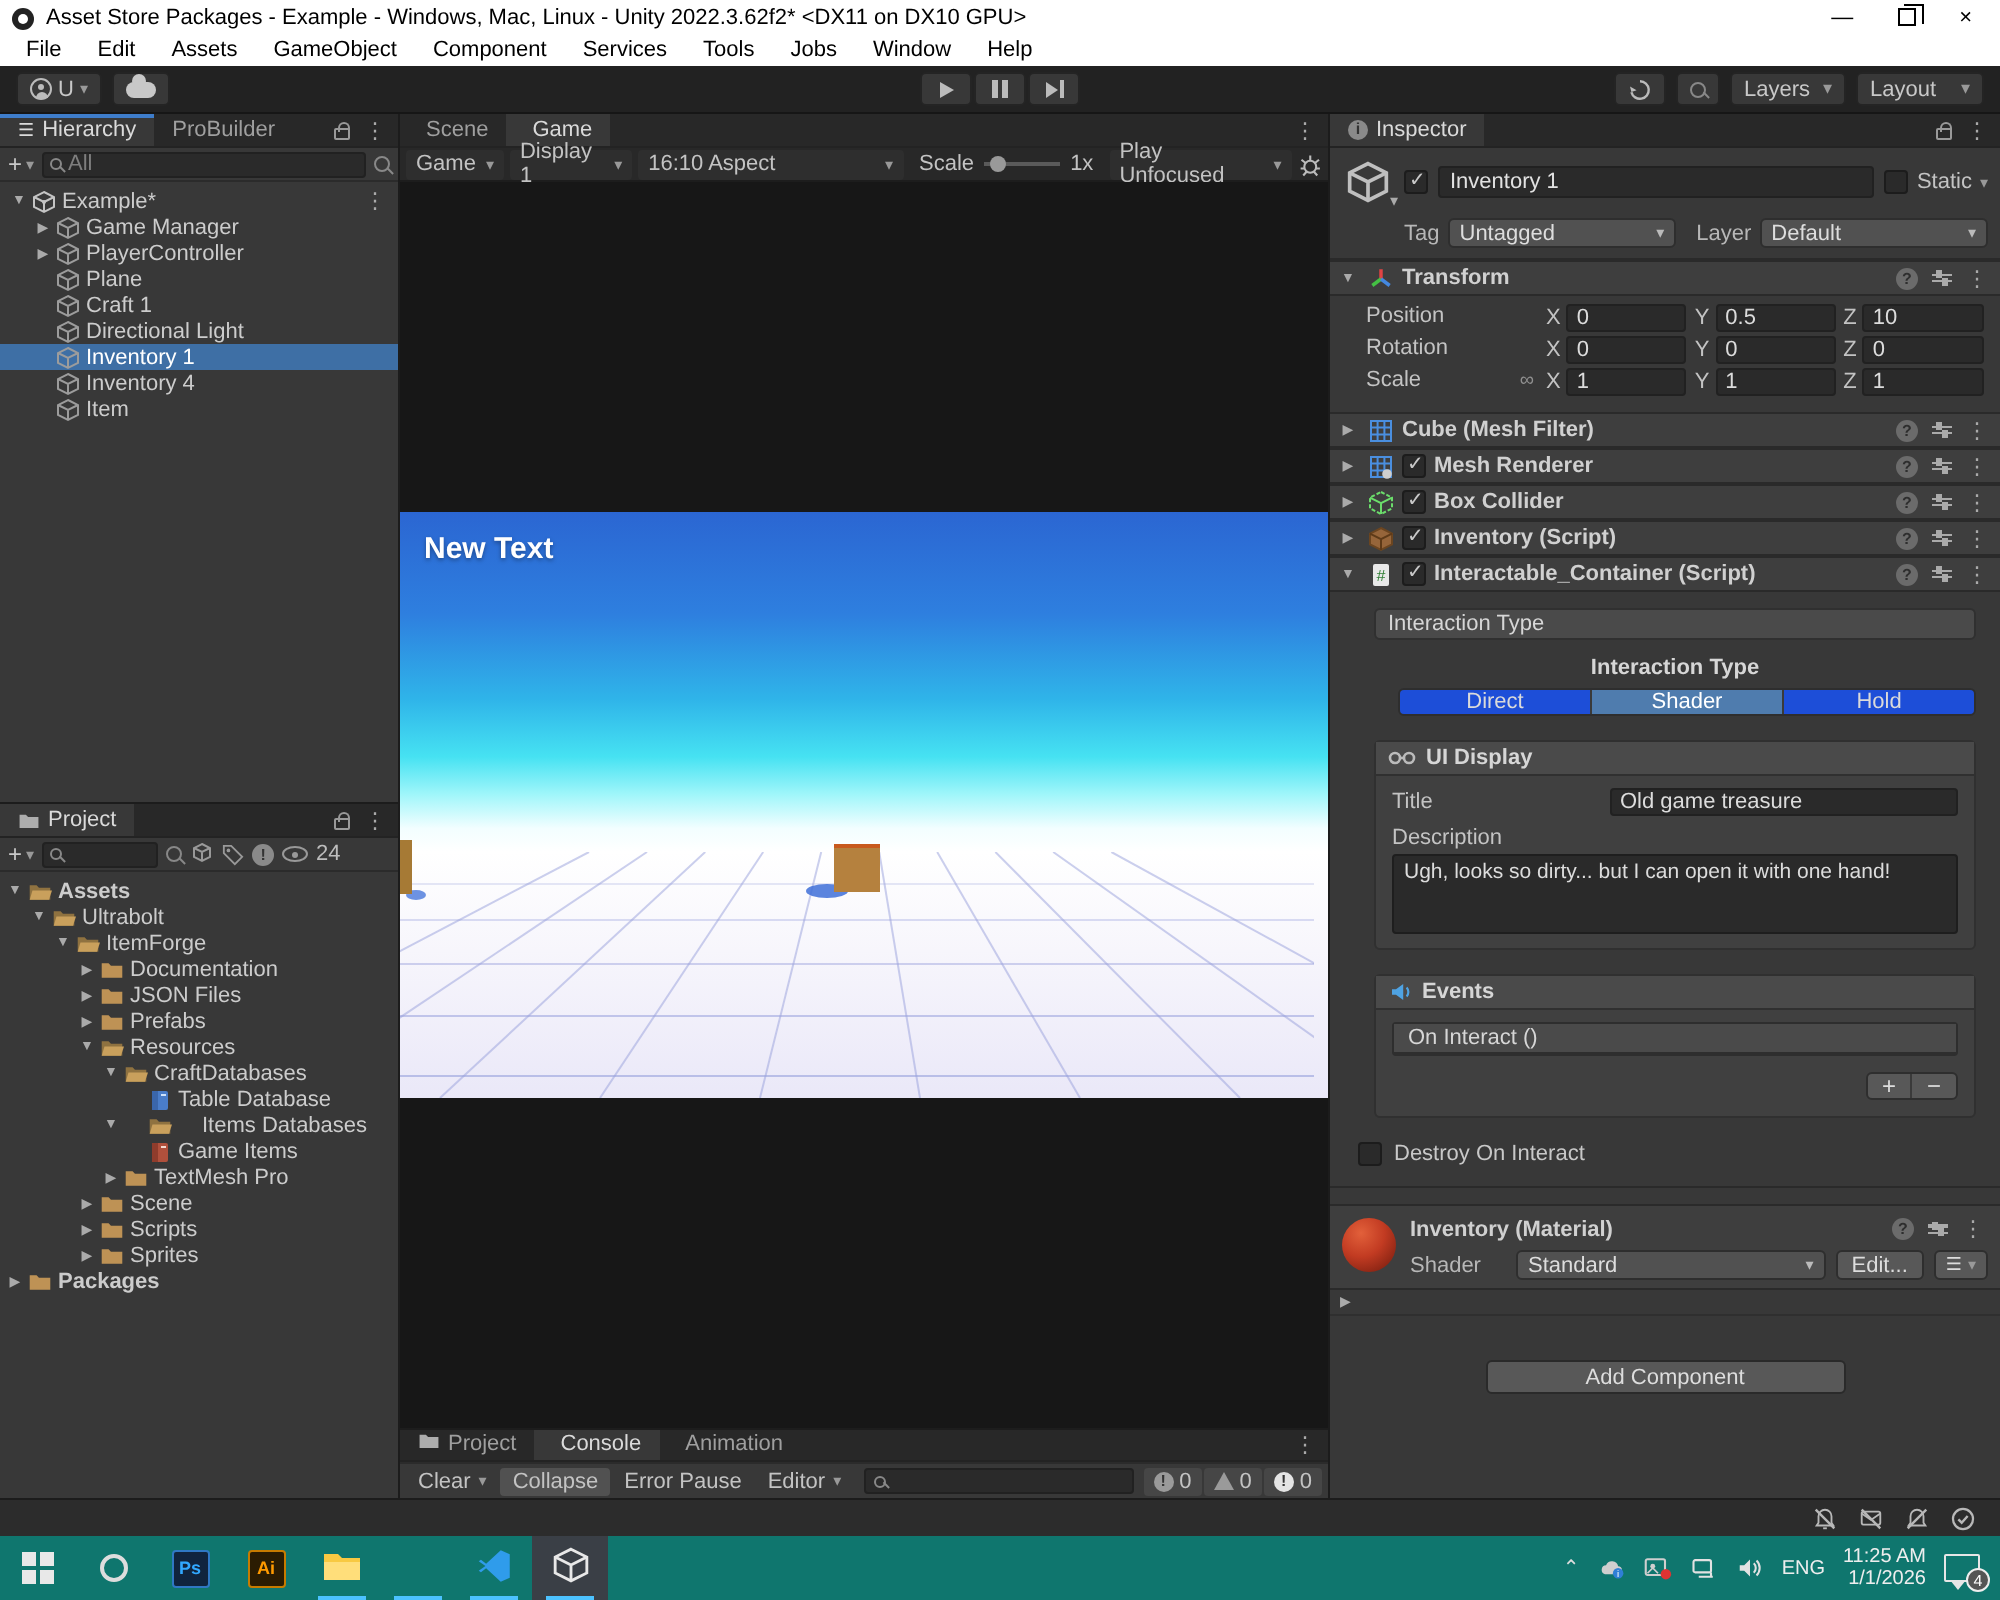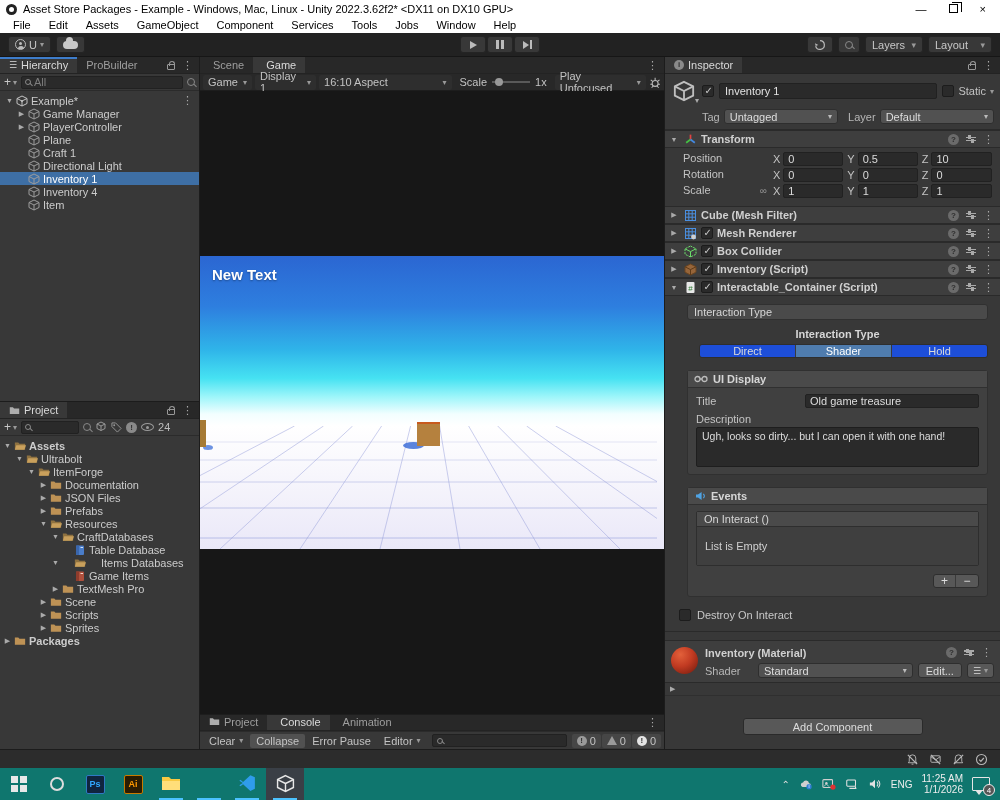--- a/index.html
+++ b/index.html
@@ -976,23 +976,20 @@
             <svg width="12" height="12" viewBox="0 0 12 12">
                 <path d="M2 4.6v2.8h2l3.6 2.6V2L4 4.6Z" fill="#4FA3E3"></path>
                 <path d="M9.3 3.8a3.2 3.2 0 0 1 0 4.4" stroke="#4FA3E3" fill="none" stroke-width="1.1"></path>
               </svg>
             <span>Events</span>
           </div>
           <div class="eventbox">
             <div class="event-hd">
                 <span>On Interact ()</span>
               </div>
-            <div class="event-body">
-                <span>List is Empty</span>
-              </div>
           </div>
           <div class="event-foot" style="padding:0 8px 8px 0">
             <div class="pm-group">
               <span>+</span>
               <span>−</span>
             </div>
           </div>
         </div>
 
         <div class="destroy-row">

